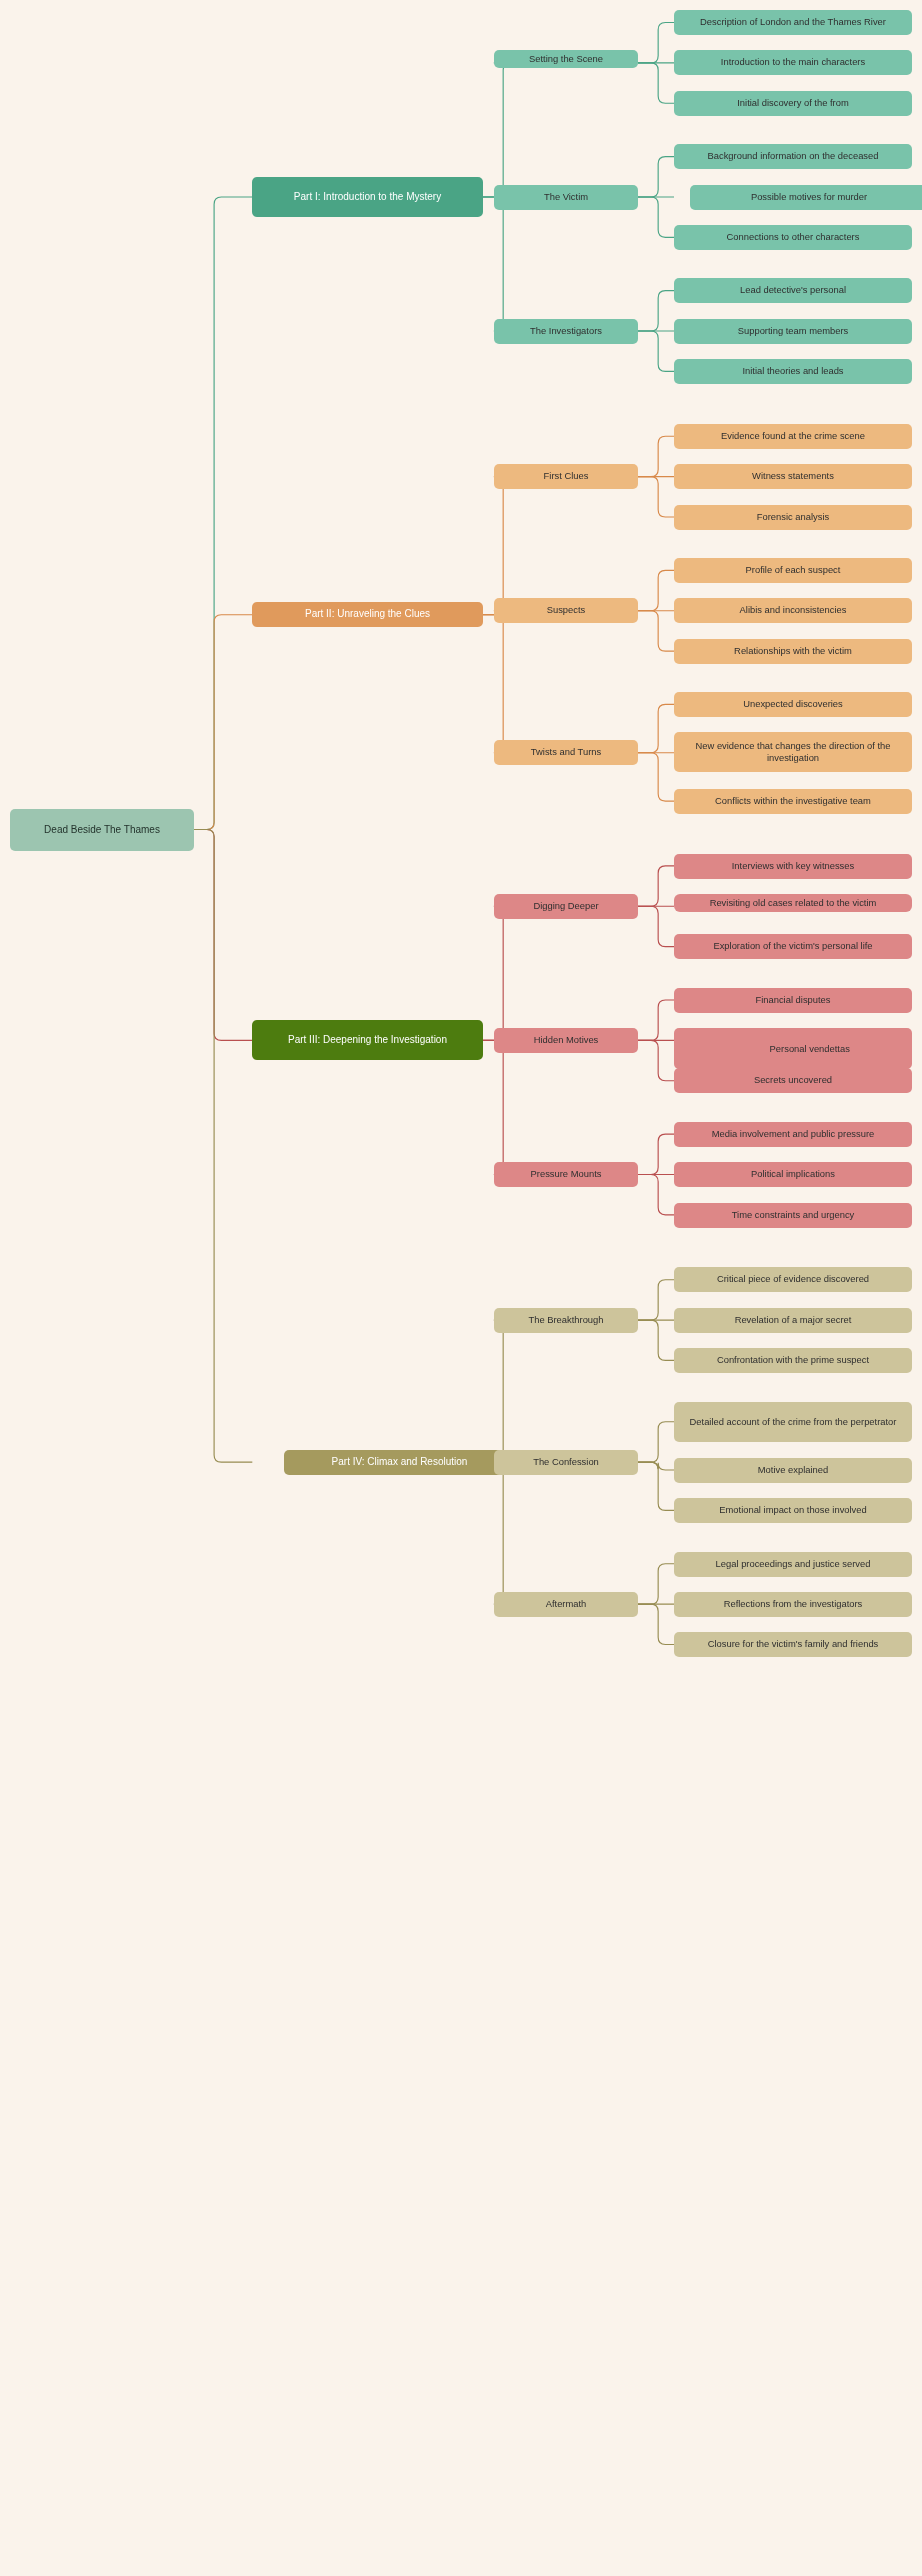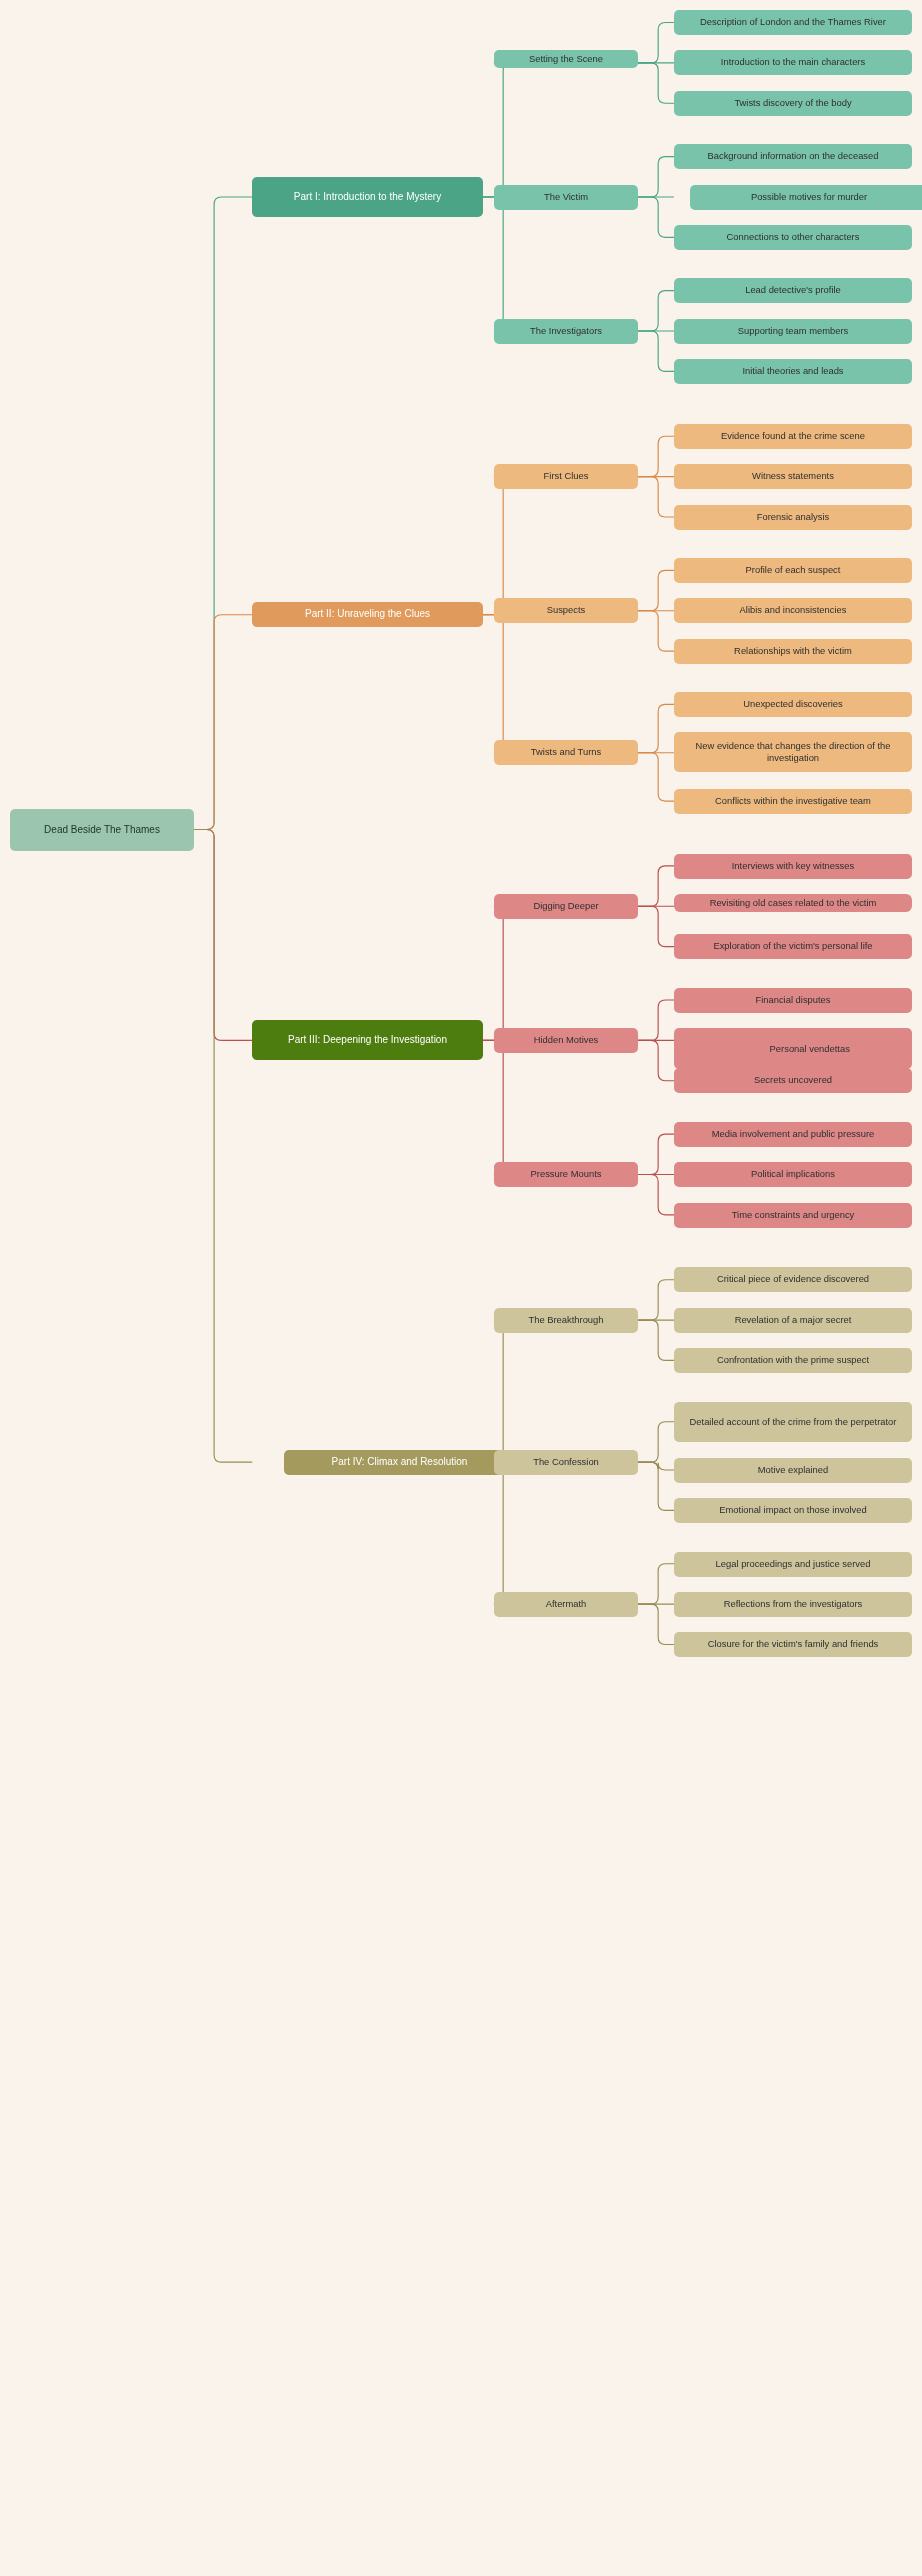--- a/index.html
+++ b/index.html
@@ -116,27 +116,27 @@
       <path d="M 885 2225 L 903 2225 Q 913 2225 913 2215 L 913 2179 Q 913 2169 923 2169 L 935 2169" stroke="#978c52"></path>
       <path d="M 885 2225 L 935 2225" stroke="#978c52"></path>
       <path d="M 885 2225 L 903 2225 Q 913 2225 913 2235 L 913 2271 Q 913 2281 923 2281 L 935 2281" stroke="#978c52"></path>
     </svg>
   <div id="nodes-layer">
       <div class="node node-root" style="left: 10px; top: 809px; width: 184px; height: 42px; background: rgb(156, 197, 176); font-size: 10px;">Dead Beside The Thames</div>
       <div class="node node-l1" style="left: 252px; top: 177px; width: 231px; height: 40px; background: rgb(74, 164, 133); color: rgb(255, 255, 255); font-size: 10px;">Part I: Introduction to the Mystery</div>
       <div class="node node-l2" style="left: 494px; top: 50px; width: 144px; height: 18px; background: rgb(121, 195, 170); font-size: 9.4px;">Setting the Scene</div>
       <div class="node node-l3" style="left: 674px; top: 10px; width: 238px; height: 24.5px; background: rgb(121, 195, 170); font-size: 9.4px;">Description of London and the Thames River</div>
       <div class="node node-l3" style="left: 674px; top: 50px; width: 238px; height: 24.5px; background: rgb(121, 195, 170); font-size: 9.4px;">Introduction to the main characters</div>
-      <div class="node node-l3" style="left: 674px; top: 91px; width: 238px; height: 24.5px; background: rgb(121, 195, 170); font-size: 9.4px;">Twists discovery of the body</div>
+      <div class="node node-l3" style="left: 674px; top: 91px; width: 238px; height: 24.5px; background: rgb(121, 195, 170); font-size: 9.4px;">Initial discovery of the from</div>
       <div class="node node-l2" style="left: 494px; top: 185px; width: 144px; height: 24.5px; background: rgb(121, 195, 170); font-size: 9.4px;">The Victim</div>
       <div class="node node-l3" style="left: 674px; top: 144px; width: 238px; height: 24.5px; background: rgb(121, 195, 170); font-size: 9.4px;">Background information on the deceased</div>
       <div class="node node-l3" style="left: 674px; top: 185px; width: 238px; height: 24.5px; background: rgb(121, 195, 170); font-size: 9.4px; margin-left: 16px;">Possible motives for murder</div>
       <div class="node node-l3" style="left: 674px; top: 225px; width: 238px; height: 24.5px; background: rgb(121, 195, 170); font-size: 9.4px;">Connections to other characters</div>
       <div class="node node-l2" style="left: 494px; top: 319px; width: 144px; height: 24.5px; background: rgb(121, 195, 170); font-size: 9.4px;">The Investigators</div>
-      <div class="node node-l3" style="left: 674px; top: 278px; width: 238px; height: 24.5px; background: rgb(121, 195, 170); font-size: 9.4px;">Lead detective's profile</div>
+      <div class="node node-l3" style="left: 674px; top: 278px; width: 238px; height: 24.5px; background: rgb(121, 195, 170); font-size: 9.4px;">Lead detective's personal</div>
       <div class="node node-l3" style="left: 674px; top: 319px; width: 238px; height: 24.5px; background: rgb(121, 195, 170); font-size: 9.4px;">Supporting team members</div>
       <div class="node node-l3" style="left: 674px; top: 359px; width: 238px; height: 24.5px; background: rgb(121, 195, 170); font-size: 9.4px;">Initial theories and leads</div>
       <div class="node node-l1" style="left: 252px; top: 602px; width: 231px; height: 24.5px; background: rgb(224, 154, 92); color: rgb(255, 255, 255); font-size: 10px;">Part II: Unraveling the Clues</div>
       <div class="node node-l2" style="left: 494px; top: 464px; width: 144px; height: 24.5px; background: rgb(237, 185, 127); font-size: 9.4px;">First Clues</div>
       <div class="node node-l3" style="left: 674px; top: 424px; width: 238px; height: 24.5px; background: rgb(237, 185, 127); font-size: 9.4px;">Evidence found at the crime scene</div>
       <div class="node node-l3" style="left: 674px; top: 464px; width: 238px; height: 24.5px; background: rgb(237, 185, 127); font-size: 9.4px;">Witness statements</div>
       <div class="node node-l3" style="left: 674px; top: 505px; width: 238px; height: 24.5px; background: rgb(237, 185, 127); font-size: 9.4px;">Forensic analysis</div>
       <div class="node node-l2" style="left: 494px; top: 598px; width: 144px; height: 24.5px; background: rgb(237, 185, 127); font-size: 9.4px;">Suspects</div>
       <div class="node node-l3" style="left: 674px; top: 558px; width: 238px; height: 24.5px; background: rgb(237, 185, 127); font-size: 9.4px;">Profile of each suspect</div>
       <div class="node node-l3" style="left: 674px; top: 598px; width: 238px; height: 24.5px; background: rgb(237, 185, 127); font-size: 9.4px;">Alibis and inconsistencies</div>

